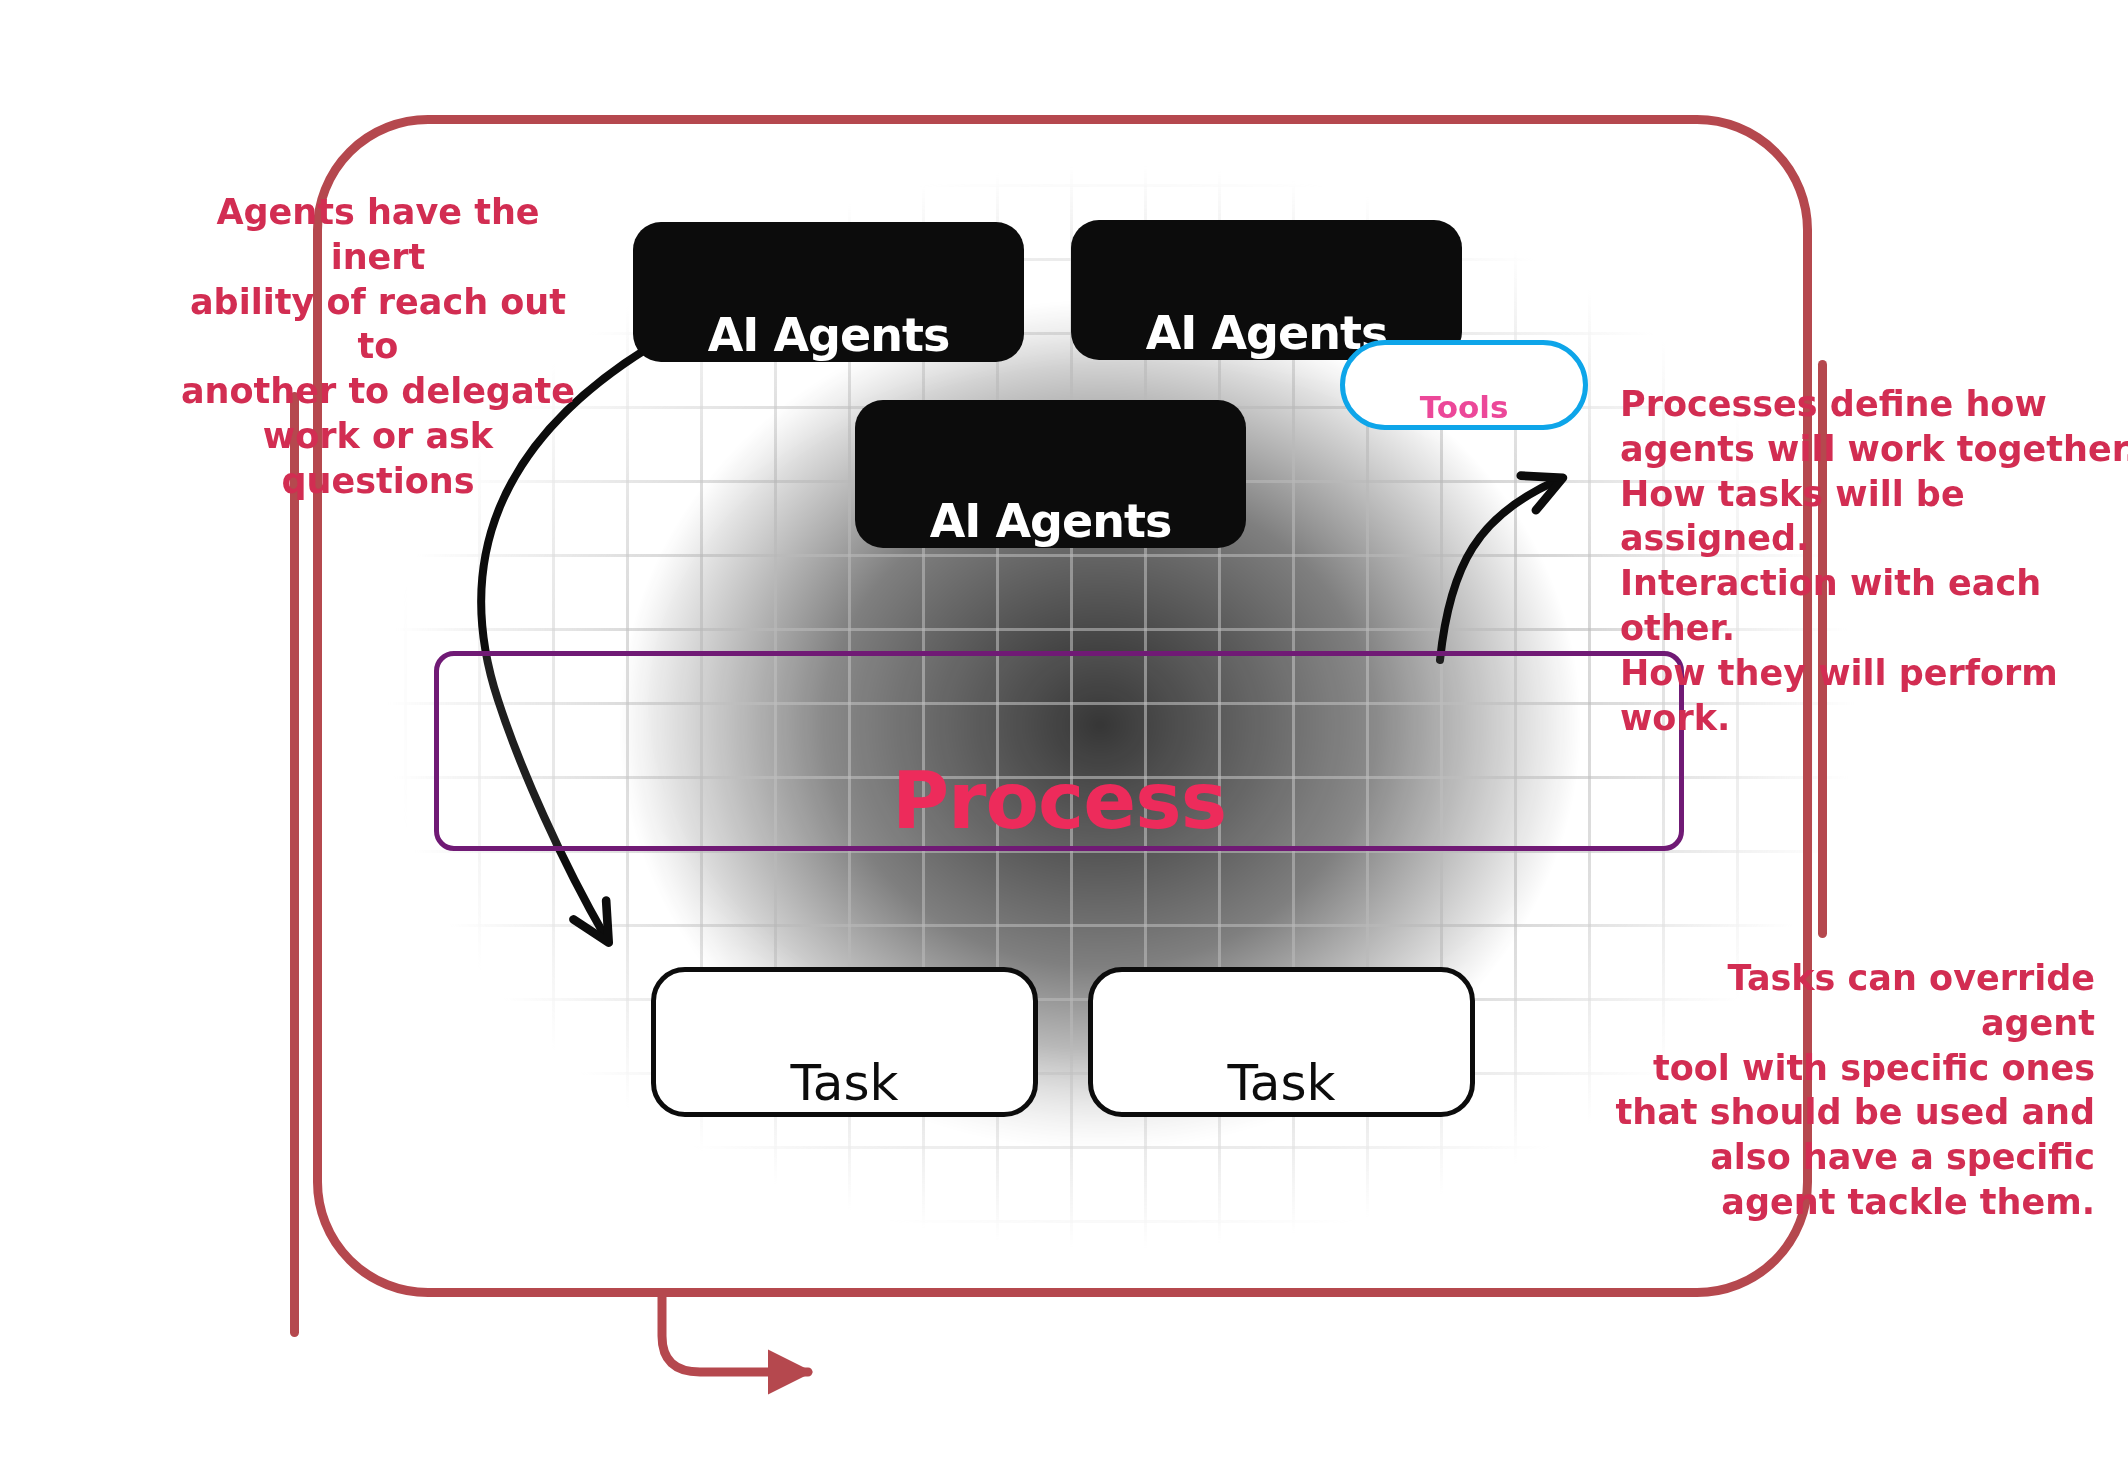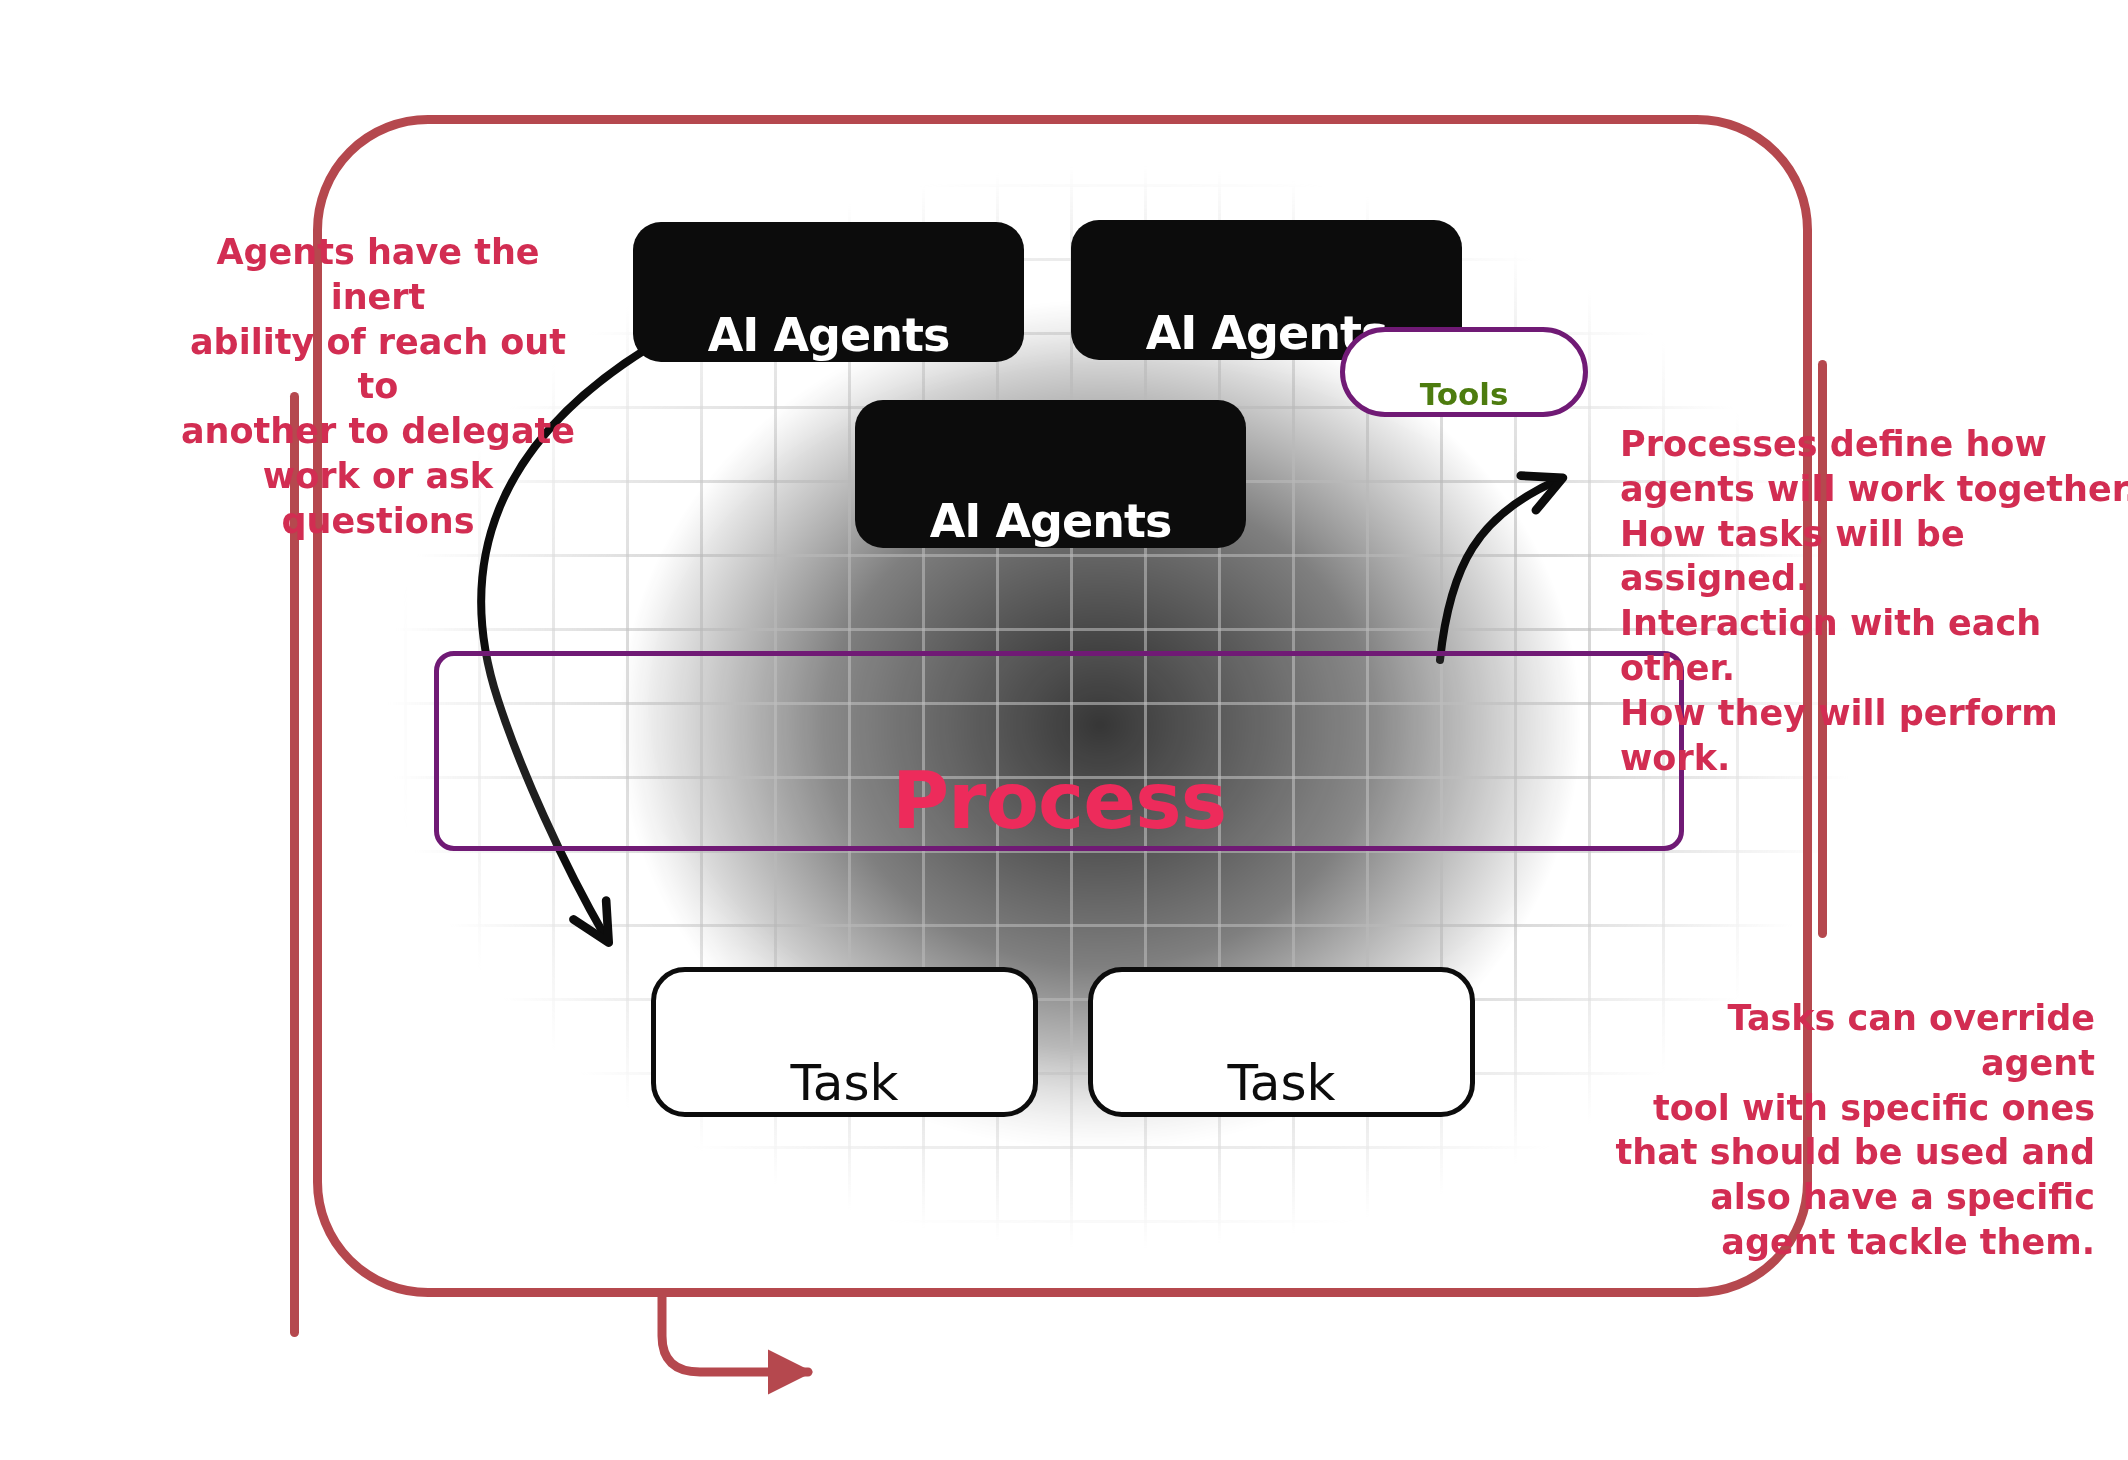--- a/index.html
+++ b/index.html
@@ -26,23 +26,23 @@
   .arrows{position:absolute;inset:0;width:2128px;height:1460px;}
   .box{position:absolute;display:flex;align-items:flex-end;justify-content:center;box-sizing:border-box;}
   .black-box{
     background:#0c0c0c;color:#ffffff;border-radius:28px;
     font-weight:bold;font-size:46px;letter-spacing:-1px;
   }
   .agents-1{left:633px;top:222px;width:391px;height:140px;z-index:3;}
   .agents-2{left:1071px;top:220px;width:391px;height:140px;z-index:3;}
   .agents-3{left:855px;top:400px;width:391px;height:148px;z-index:3;}
   .tools-badge{
-    left:1340px;top:327px;width:248px;height:90px;z-index:4;
-    background:#ffffff;border:5px solid #701a75;border-radius:46px;
-    font-weight:bold;font-size:31px;color:#4d7c0f;
+    left:1340px;top:340px;width:248px;height:90px;z-index:4;
+    background:#ffffff;border:5px solid #0ea5e9;border-radius:46px;
+    font-weight:bold;font-size:31px;color:#ec4899;
   }
   .process-box{
     left:434px;top:651px;width:1250px;height:200px;z-index:2;
     background:rgba(255,255,255,0.08);
     border:5px solid #701a75;border-radius:20px;
     font-weight:bold;font-size:78px;letter-spacing:-1px;color:#ed2b5b;
   }
   .task-box{
     background:#ffffff;border:5px solid #0c0c0c;border-radius:34px;
     font-weight:normal;font-size:50px;color:#0c0c0c;z-index:3;
@@ -59,21 +59,21 @@
   .vline-left{left:290px;top:392px;height:945px;}
   .vline-right{left:1818px;top:360px;height:578px;}
   .crimson-title{
     position:absolute;color:#d22d52;font-weight:bold;font-size:72px;
     letter-spacing:-2px;z-index:6;white-space:nowrap;
   }
   .crew-label{left:455px;top:14px;}
   .outcome-label{left:868px;top:1332px;}
   .annotation{
     position:absolute;color:#d22d52;font-weight:600;font-size:35px;
-    line-height:1.28;white-space:pre-line;z-index:6;margin-top:40px;
+    line-height:1.28;white-space:pre-line;z-index:6;
   }
   .annotation-left{left:178px;top:190px;width:400px;text-align:center;}
   .annotation-processes{left:1620px;top:382px;width:520px;text-align:left;}
   .annotation-tasks{left:1615px;top:956px;width:480px;text-align:right;}
 </style>
 </head>
 <body>
 
 <div class="canvas">
 

